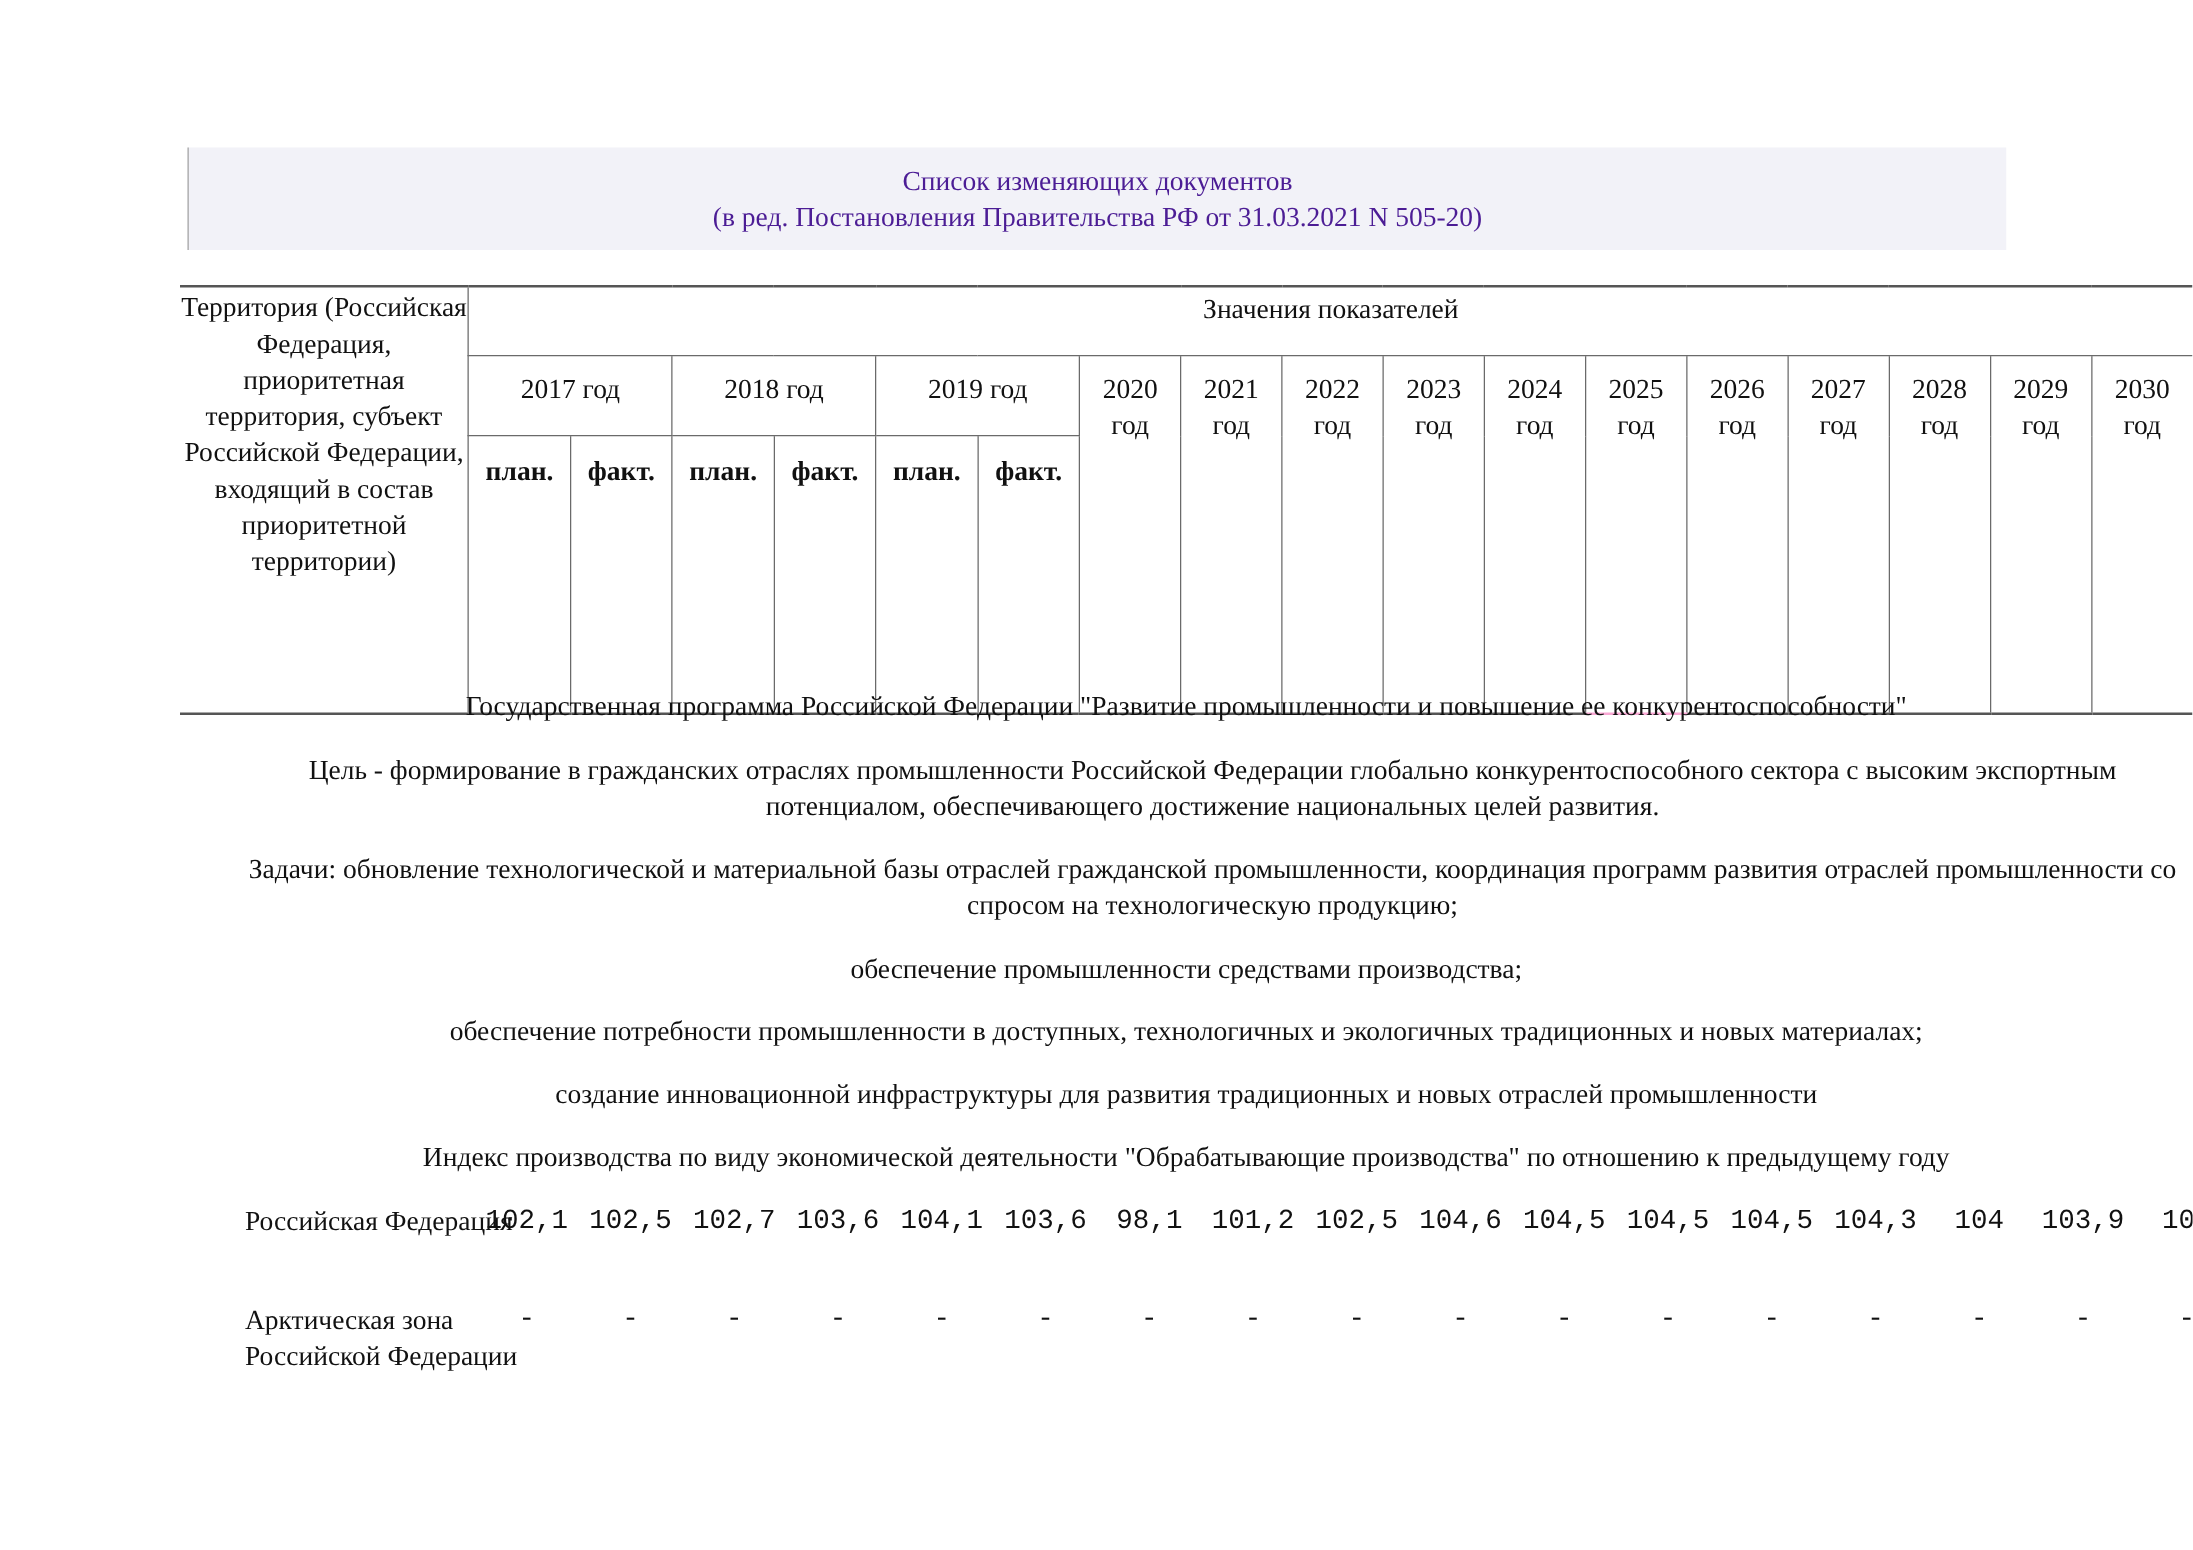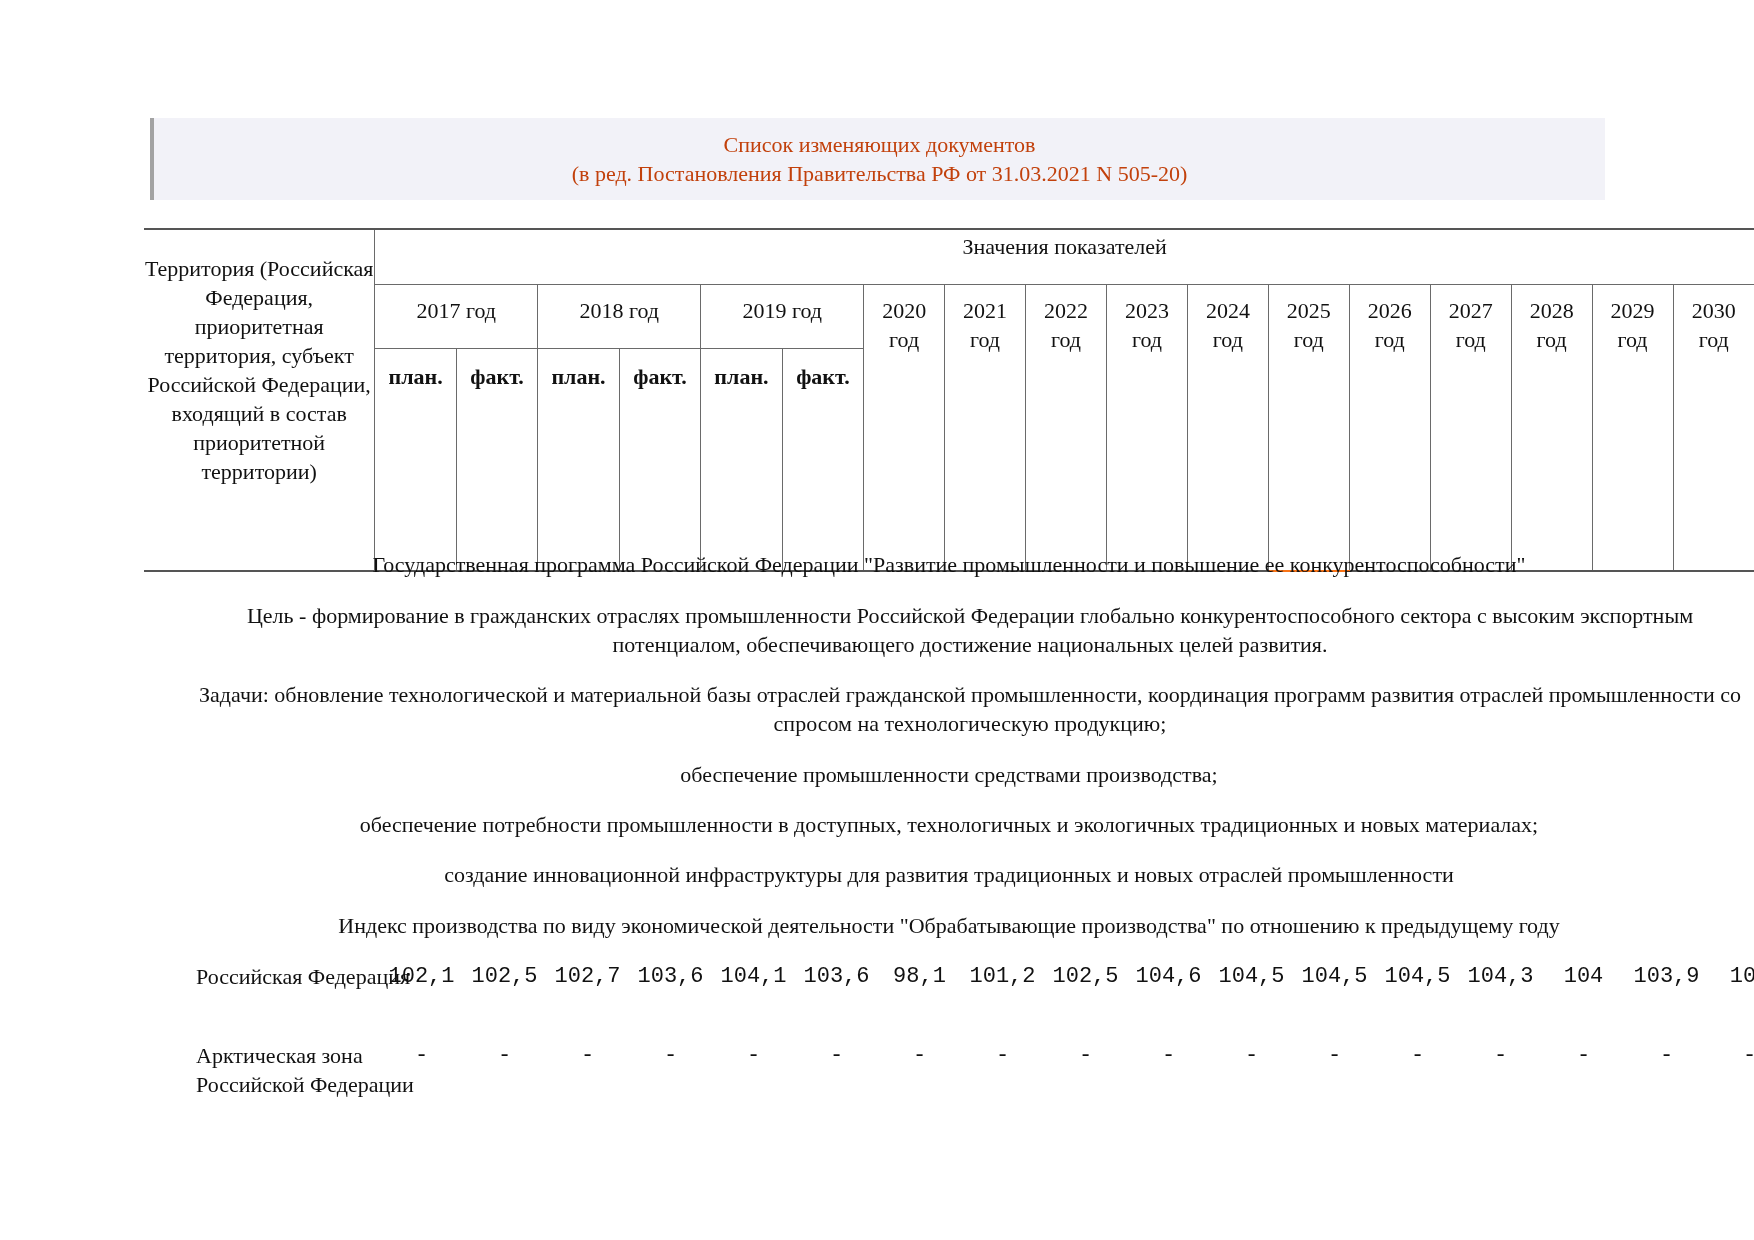--- a/index.html
+++ b/index.html
@@ -1,26 +1,26 @@
 <!DOCTYPE html>
 <html><head>
 <meta charset="utf-8">
 <style>
   html, body { margin:0; padding:0; background:#ffffff; }
   body { width:1754px; height:1240px; position:relative; overflow:hidden;
          font-family:"Liberation Serif", "DejaVu Serif", serif; color:#111; }
   .banner { position:absolute; left:150px; top:118px; width:1455px; height:82px;
-            background:#f2f2f8; border-left:4px solid #a3a3a3; box-sizing:border-box;
-            text-align:center; color:#c2410c; font-size:22px; line-height:29px; padding-top:12px; }
+            background:#f2f2f8; border-left:1px solid #a3a3a3; box-sizing:border-box;
+            text-align:center; color:#4c1d95; font-size:22px; line-height:29px; padding-top:12px; }
   .tbl { position:absolute; left:144px; top:228px; border-collapse:collapse; table-layout:fixed; }
   .tbl th { font-weight:normal; font-size:22px; line-height:29px; vertical-align:top;
             text-align:center; border:1.5px solid #6a6a6a; padding:0; }
   .tbl tr:first-child th { border-top:2px solid #555; }
   .tbl tr.sub th { border-bottom:2px solid #555;font-weight:bold; }
-  .tbl th.terr { border-left:none; width:236px; padding-top:24px; border-bottom:2px solid #555; }
+  .tbl th.terr { border-left:none; width:236px; padding-top:1px; border-bottom:2px solid #555; }
   .tbl th.group { height:52px;text-align:center; }
   .tbl th.top { height:52px; padding-top:2px; border-top:2px solid #555; border-right:none; }
   .tbl th.yr { padding-top:11px; }
   .tbl th.yr2 { height:52px; padding-top:11px; }
   .tbl th.pf { height:208px; padding-top:13px; }
   .body-text { position:absolute; left:144px; width:1610px; font-size:22px; line-height:29px; }
   .center { text-align:center; }
   .row { position:absolute; left:150px; font-size:22px; line-height:29px; }
   .row .label { position:absolute; left:0; top:0; width:220px;margin-left:46px; }
   .row .val { position:absolute; top:0; width:83px; text-align:center;font-family:Liberation Mono, monospace; }
@@ -61,21 +61,21 @@
   </tr>
   <tr>
     <th class="group yr2" colspan="2">2017 год</th>
     <th class="group yr2" colspan="2">2018 год</th>
     <th class="group yr2" colspan="2">2019 год</th>
     <th class="yr" rowspan="2" style="border-bottom:2px solid #555"><span>2020</span><br><span>год</span></th>
     <th class="yr" rowspan="2" style="border-bottom:2px solid #555"><span>2021</span><br><span>год</span></th>
     <th class="yr" rowspan="2" style="border-bottom:2px solid #555"><span>2022</span><br><span>год</span></th>
     <th class="yr" rowspan="2" style="border-bottom:2px solid #555"><span>2023</span><br><span>год</span></th>
     <th class="yr" rowspan="2" style="border-bottom:2px solid #555"><span>2024</span><br><span>год</span></th>
-    <th class="yr" rowspan="2" style="border-bottom:2px solid #f97316"><span>2025</span><br><span>год</span></th>
+    <th class="yr" rowspan="2" style="border-bottom:2px solid #f9a8d4"><span>2025</span><br><span>год</span></th>
     <th class="yr" rowspan="2" style="border-bottom:2px solid #555"><span>2026</span><br><span>год</span></th>
     <th class="yr" rowspan="2" style="border-bottom:2px solid #555"><span>2027</span><br><span>год</span></th>
     <th class="yr" rowspan="2" style="border-bottom:2px solid #555"><span>2028</span><br><span>год</span></th>
     <th class="yr" rowspan="2" style="border-bottom:2px solid #555"><span>2029</span><br><span>год</span></th>
     <th class="yr" rowspan="2" style="border-bottom:2px solid #555;border-right:none"><span>2030</span><br><span>год</span></th>
   </tr>
   <tr class="sub">
     <th class="pf">план.</th>
     <th class="pf">факт.</th>
     <th class="pf">план.</th>

